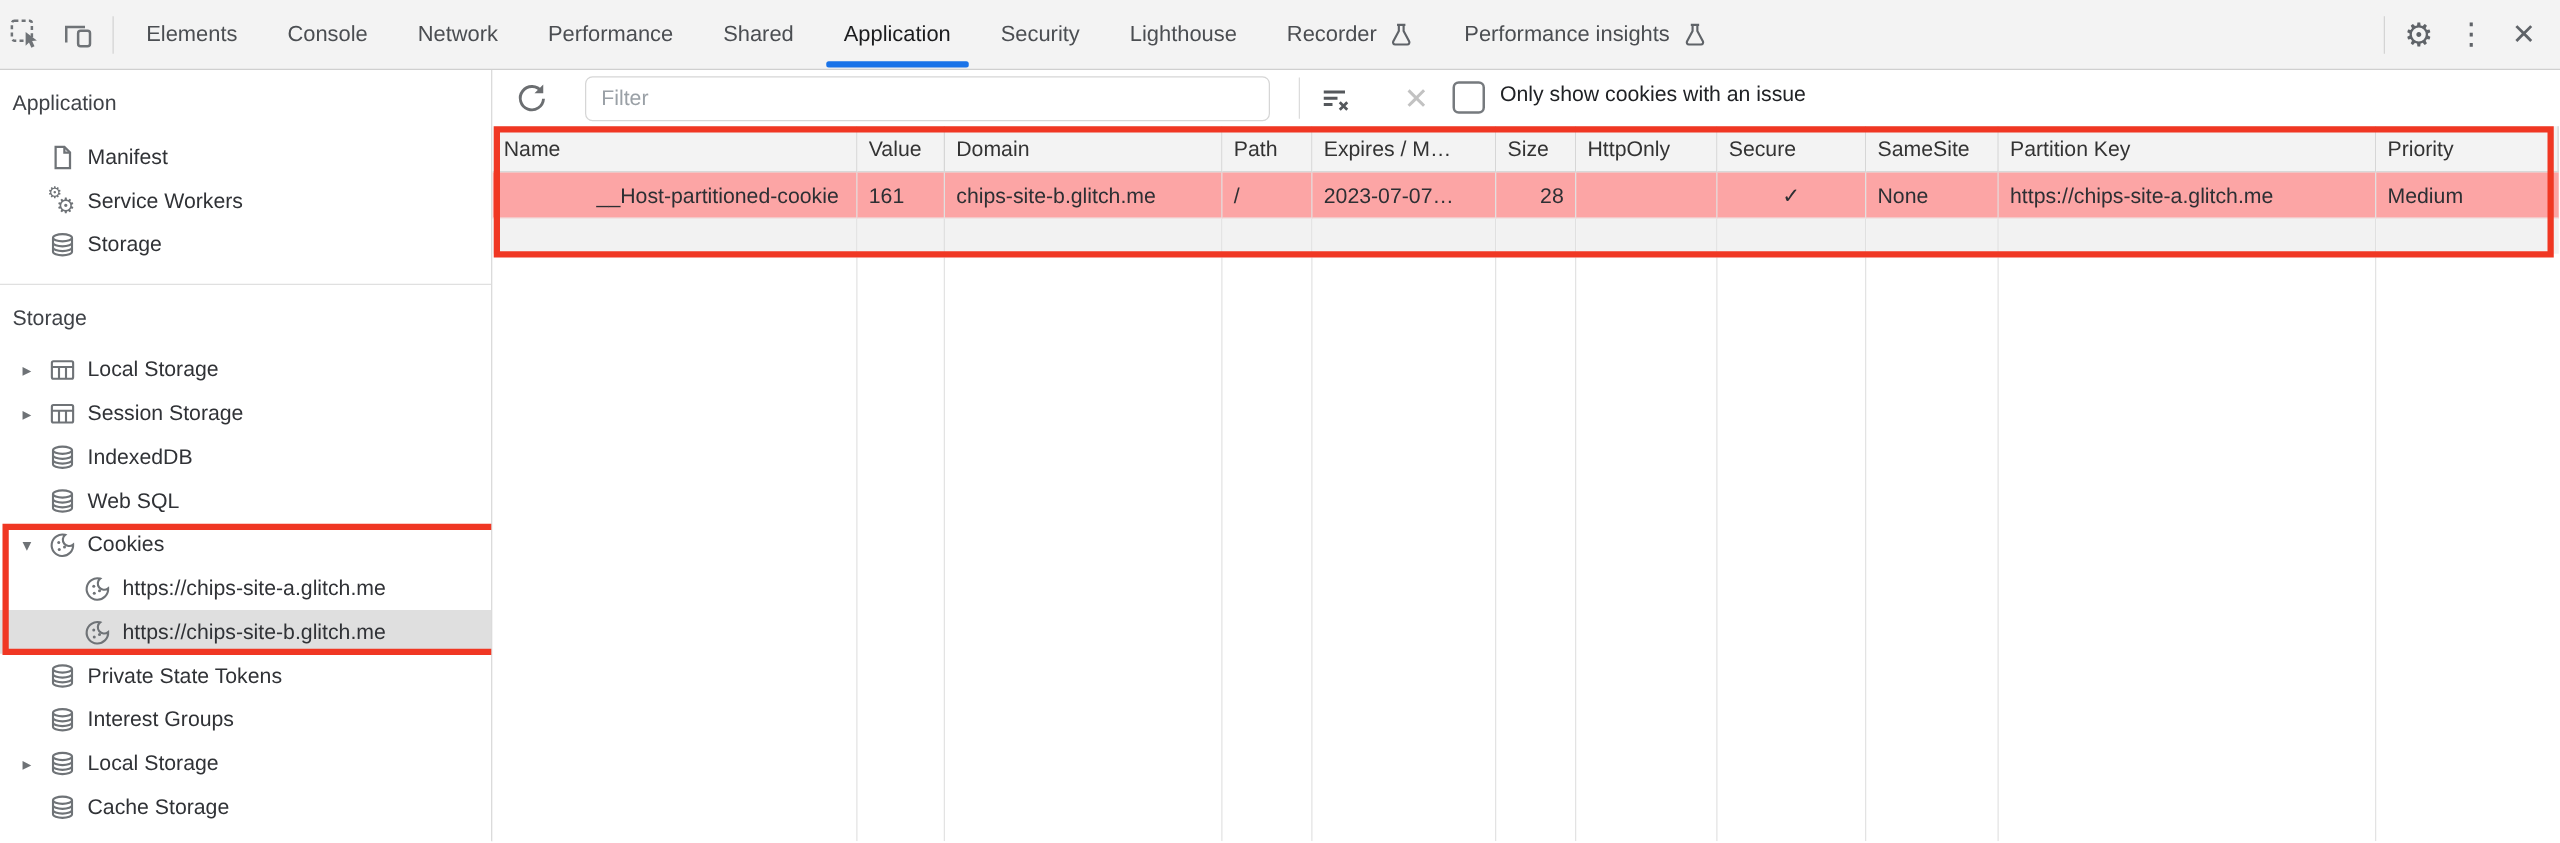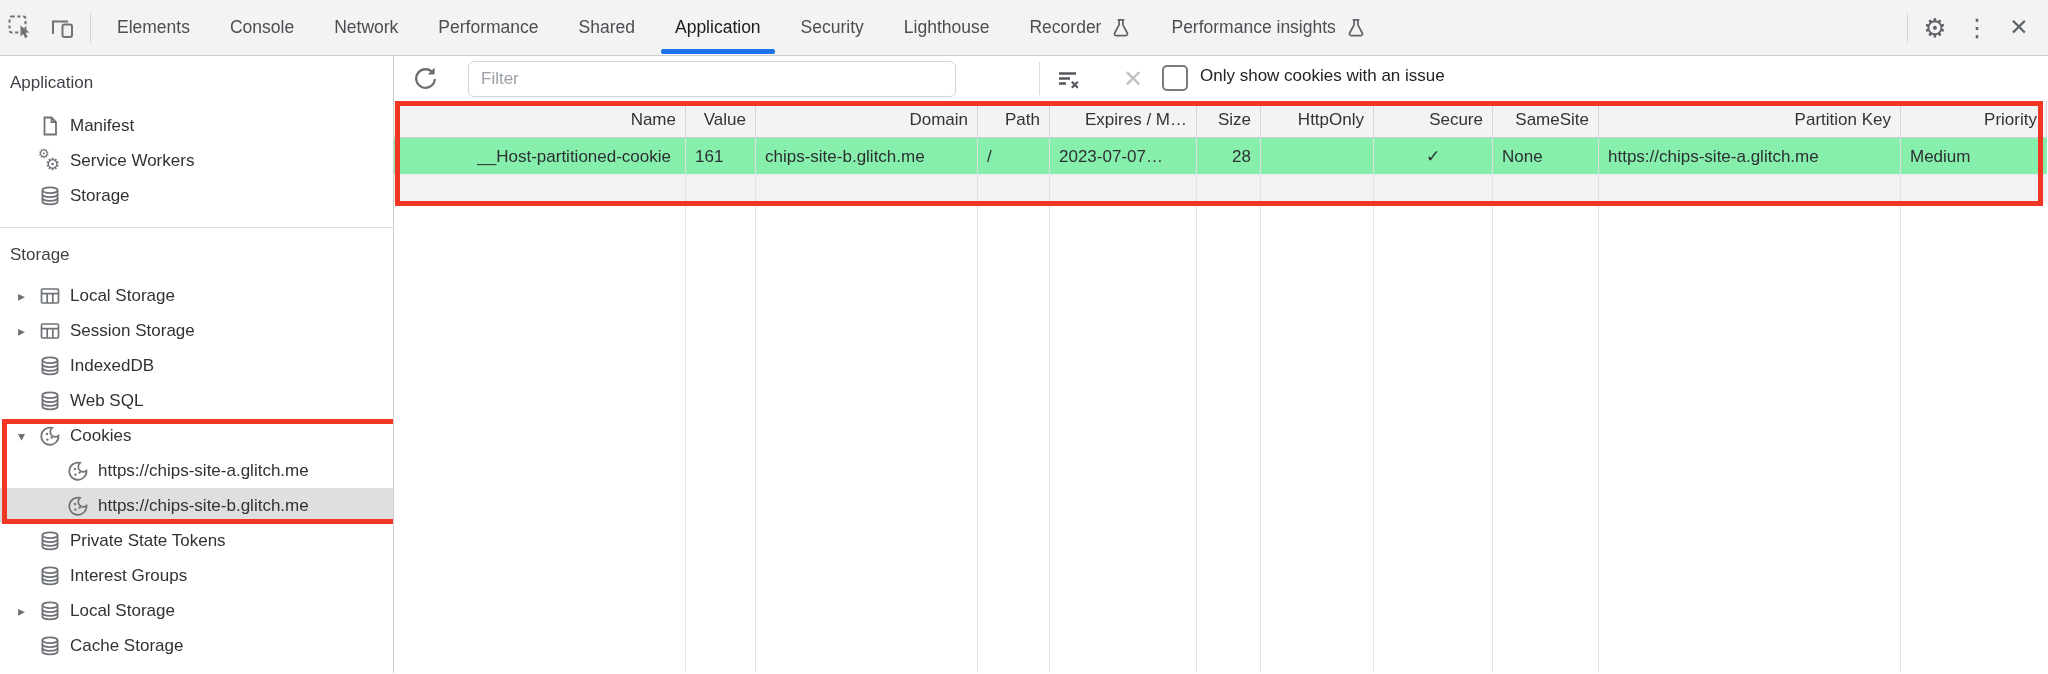--- a/index.html
+++ b/index.html
@@ -42,34 +42,34 @@
 
   
   .hl-box { position:absolute; border:5px solid #f03723; pointer-events:none; z-index:9; }
   .hl-sidebar { left:2px; top:363px; width:403px; height:105px; }
   .hl-table { left:1px; top:45px; width:1648px; height:105px; }
 
   
   .panel { position:relative; flex:1 1 auto; height:100%; background:#fff; overflow:hidden; }
   .ptoolbar { position:relative; height:45px; }
   .refresh-btn { position:absolute; left:16px; top:8px; width:30px; height:30px; color:#6b6e71; cursor:pointer; }
-  .filter-input { position:absolute; left:74px; top:5px; width:488px; height:36px; border:1px solid #d6d6d6; border-radius:6px; font-size:17px; padding:0 12px; color:#14532d; outline:none; font-family:"Liberation Sans", sans-serif; }
+  .filter-input { position:absolute; left:74px; top:5px; width:548px; height:36px; border:1px solid #d6d6d6; border-radius:6px; font-size:17px; padding:0 12px; color:#14532d; outline:none; font-family:"Liberation Sans", sans-serif; }
   .filter-input::placeholder { color:#9aa0a6; }
   .tool-sep { position:absolute; left:645px; top:6px; width:1px; height:33px; background:#dcdcdc; }
   .clearfilter-btn { position:absolute; left:660px; top:8px; width:30px; height:30px; color:#55585c; cursor:pointer; }
   .x-btn { position:absolute; left:722px; top:6px; width:34px; height:34px; display:flex; align-items:center; justify-content:center; font-size:24px; color:#c2c2c2; cursor:default; }
   .issue-check { position:absolute; left:768px; top:9px; width:26px; height:26px; border:2px solid #767a7e; border-radius:5px; background:#fff; cursor:pointer; }
   .issue-label { position:absolute; left:806px; top:10px; font-size:17px; color:#202225; cursor:pointer; }
 
   
   .ctable { position:absolute; left:0; top:45px; width:1653px; }
   .trow { display:flex; width:1653px; }
   .cell { height:37px; line-height:37px; font-size:17px; padding:0 9px; border-right:1px solid #e0e0e0; overflow:hidden; white-space:nowrap; color:#2d2f33; }
-  .thead .cell { background:#f3f3f3; border-right:1px solid #d6d6d6; border-bottom:1px solid #d0d0d0; color:#333;text-align:right; }
-  .rdata .cell { background:#86efac; border-bottom:1px solid #ececec; }
+  .thead .cell { background:#f3f3f3; border-right:1px solid #d6d6d6; border-bottom:1px solid #d0d0d0; color:#333; }
+  .rdata .cell { background:#fca5a5; border-bottom:1px solid #ececec; }
   .rempty .cell { height:28px; background:#f2f2f2; border-bottom:0; }
   .c0{width:292px} .c1{width:70px} .c2{width:222px} .c3{width:72px} .c4{width:147px}
   .c5{width:64px} .c6{width:113px} .c7{width:119px} .c8{width:106px} .c9{width:302px} .c10{width:146px; border-right:0;}
   .ar { text-align:right; } .ac { text-align:center; }
   .rdata .c0 { padding-right:14px; }
   
   .gridlines { position:absolute; left:0; top:150px; bottom:0; width:1653px; pointer-events:none; }
   .gl { position:absolute; top:0; bottom:0; width:1px; background:#e3e3e3; }
 
   svg { display:block; }

